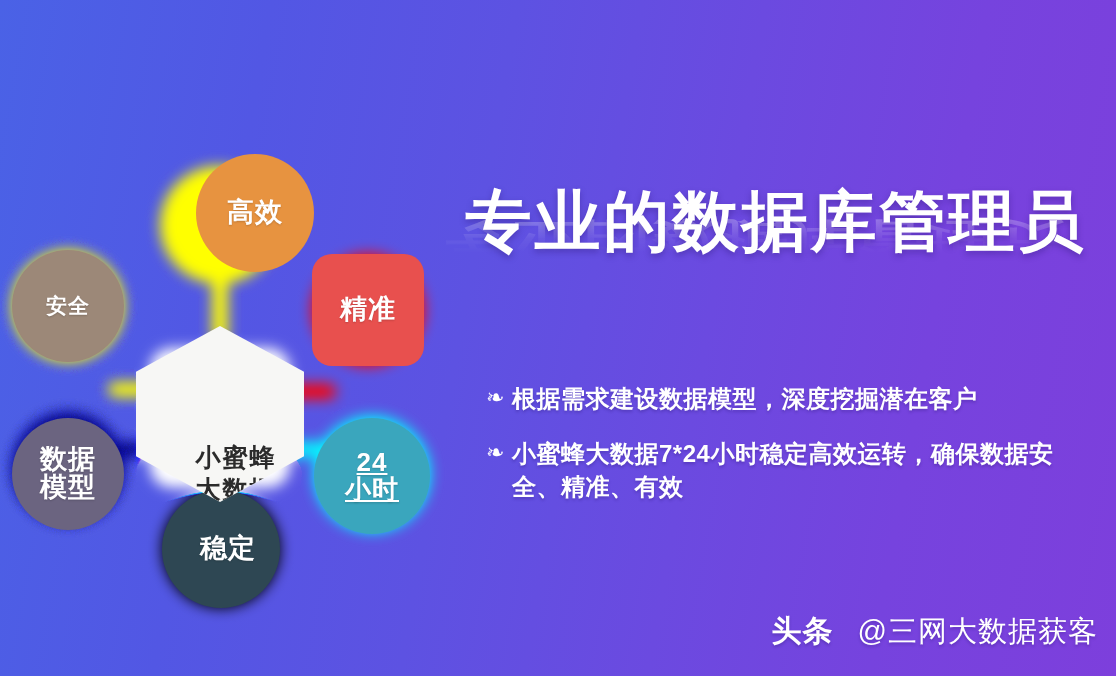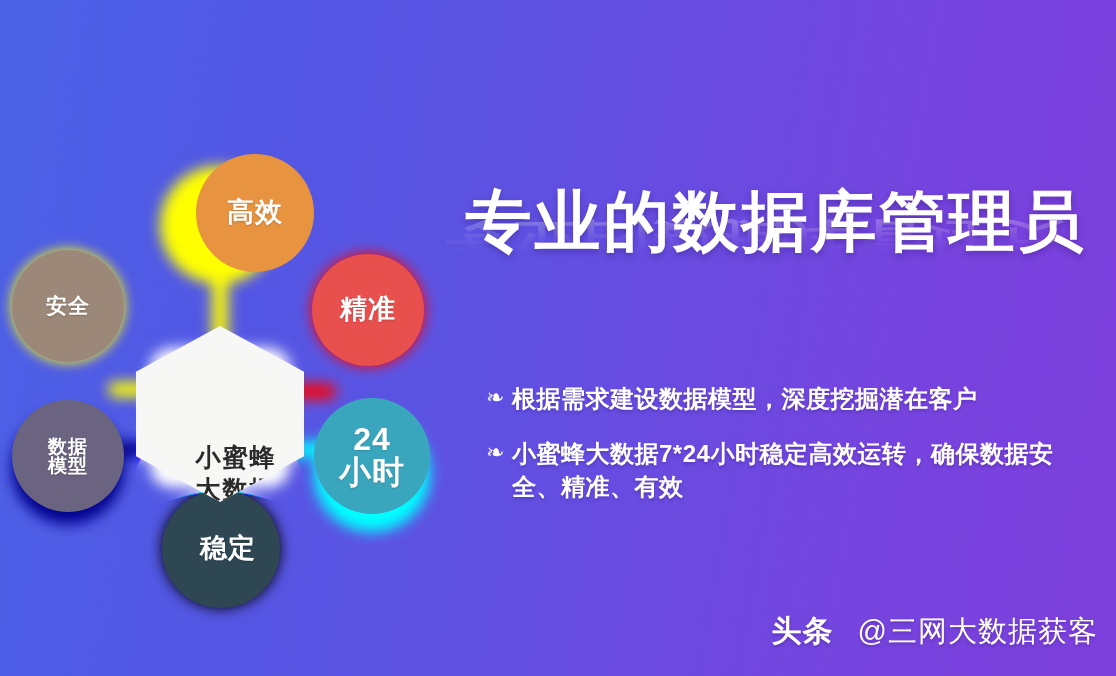--- a/index.html
+++ b/index.html
@@ -68,22 +68,22 @@
     line-height: 1.02;
     text-shadow: 0 1px 2px rgba(0,0,0,0.18);
   }
 
   .node-label { display: block; }
 
   
   #node-gaoxiao   { left: 160px; top: 4px;  width: 118px; height: 118px; font-size: 27px; margin-left: 36px; }
   #node-anquan    { left: 12px;  top: 100px; width: 112px; height: 112px; font-size: 21px; }
   #node-jingzhun  { left: 312px; top: 104px; width: 112px; height: 112px; font-size: 27px; }
-  #node-shuju     { left: 12px;  top: 250px; width: 112px; height: 112px; font-size: 19px; }
-  #node-24h       { left: 314px; top: 248px; width: 116px; height: 116px; font-size: 32px; }
+  #node-shuju     { left: 12px;  top: 268px; width: 112px; height: 112px; font-size: 27px; }
+  #node-24h       { left: 314px; top: 268px; width: 116px; height: 116px; font-size: 26px; text-decoration: underline; }
   #node-wending   { left: 162px; top: 340px; width: 118px; height: 118px; font-size: 27px; padding-left: 14px; }
 
   
   #hexagon {
     position: absolute;
     left: 136px;
     top: 176px;
     width: 168px;
     height: 176px;
     background: #f7f7f5;
@@ -232,21 +232,21 @@
     </div>
 
     <div class="node" id="node-gaoxiao" style="background:#e79340;">
       <span>高效</span>
     </div>
 
     <div class="node" id="node-anquan" style="background:#9c8878;">
       <span>安全</span>
     </div>
 
-    <div class="node" id="node-jingzhun" style="background:#e8504e;">
+    <div class="node" id="node-jingzhun" style="background:#e8504e;border-radius:20px;">
       <span>精准</span>
     </div>
 
     <div class="node" id="node-shuju" style="background:#6b6480; flex-direction:column;">
       <span class="node-label">数据</span>
       <span class="node-label">模型</span>
     </div>
 
     <div class="node" id="node-24h" style="background:#3aa6bd; flex-direction:column;">
       <span class="node-label">24</span>

